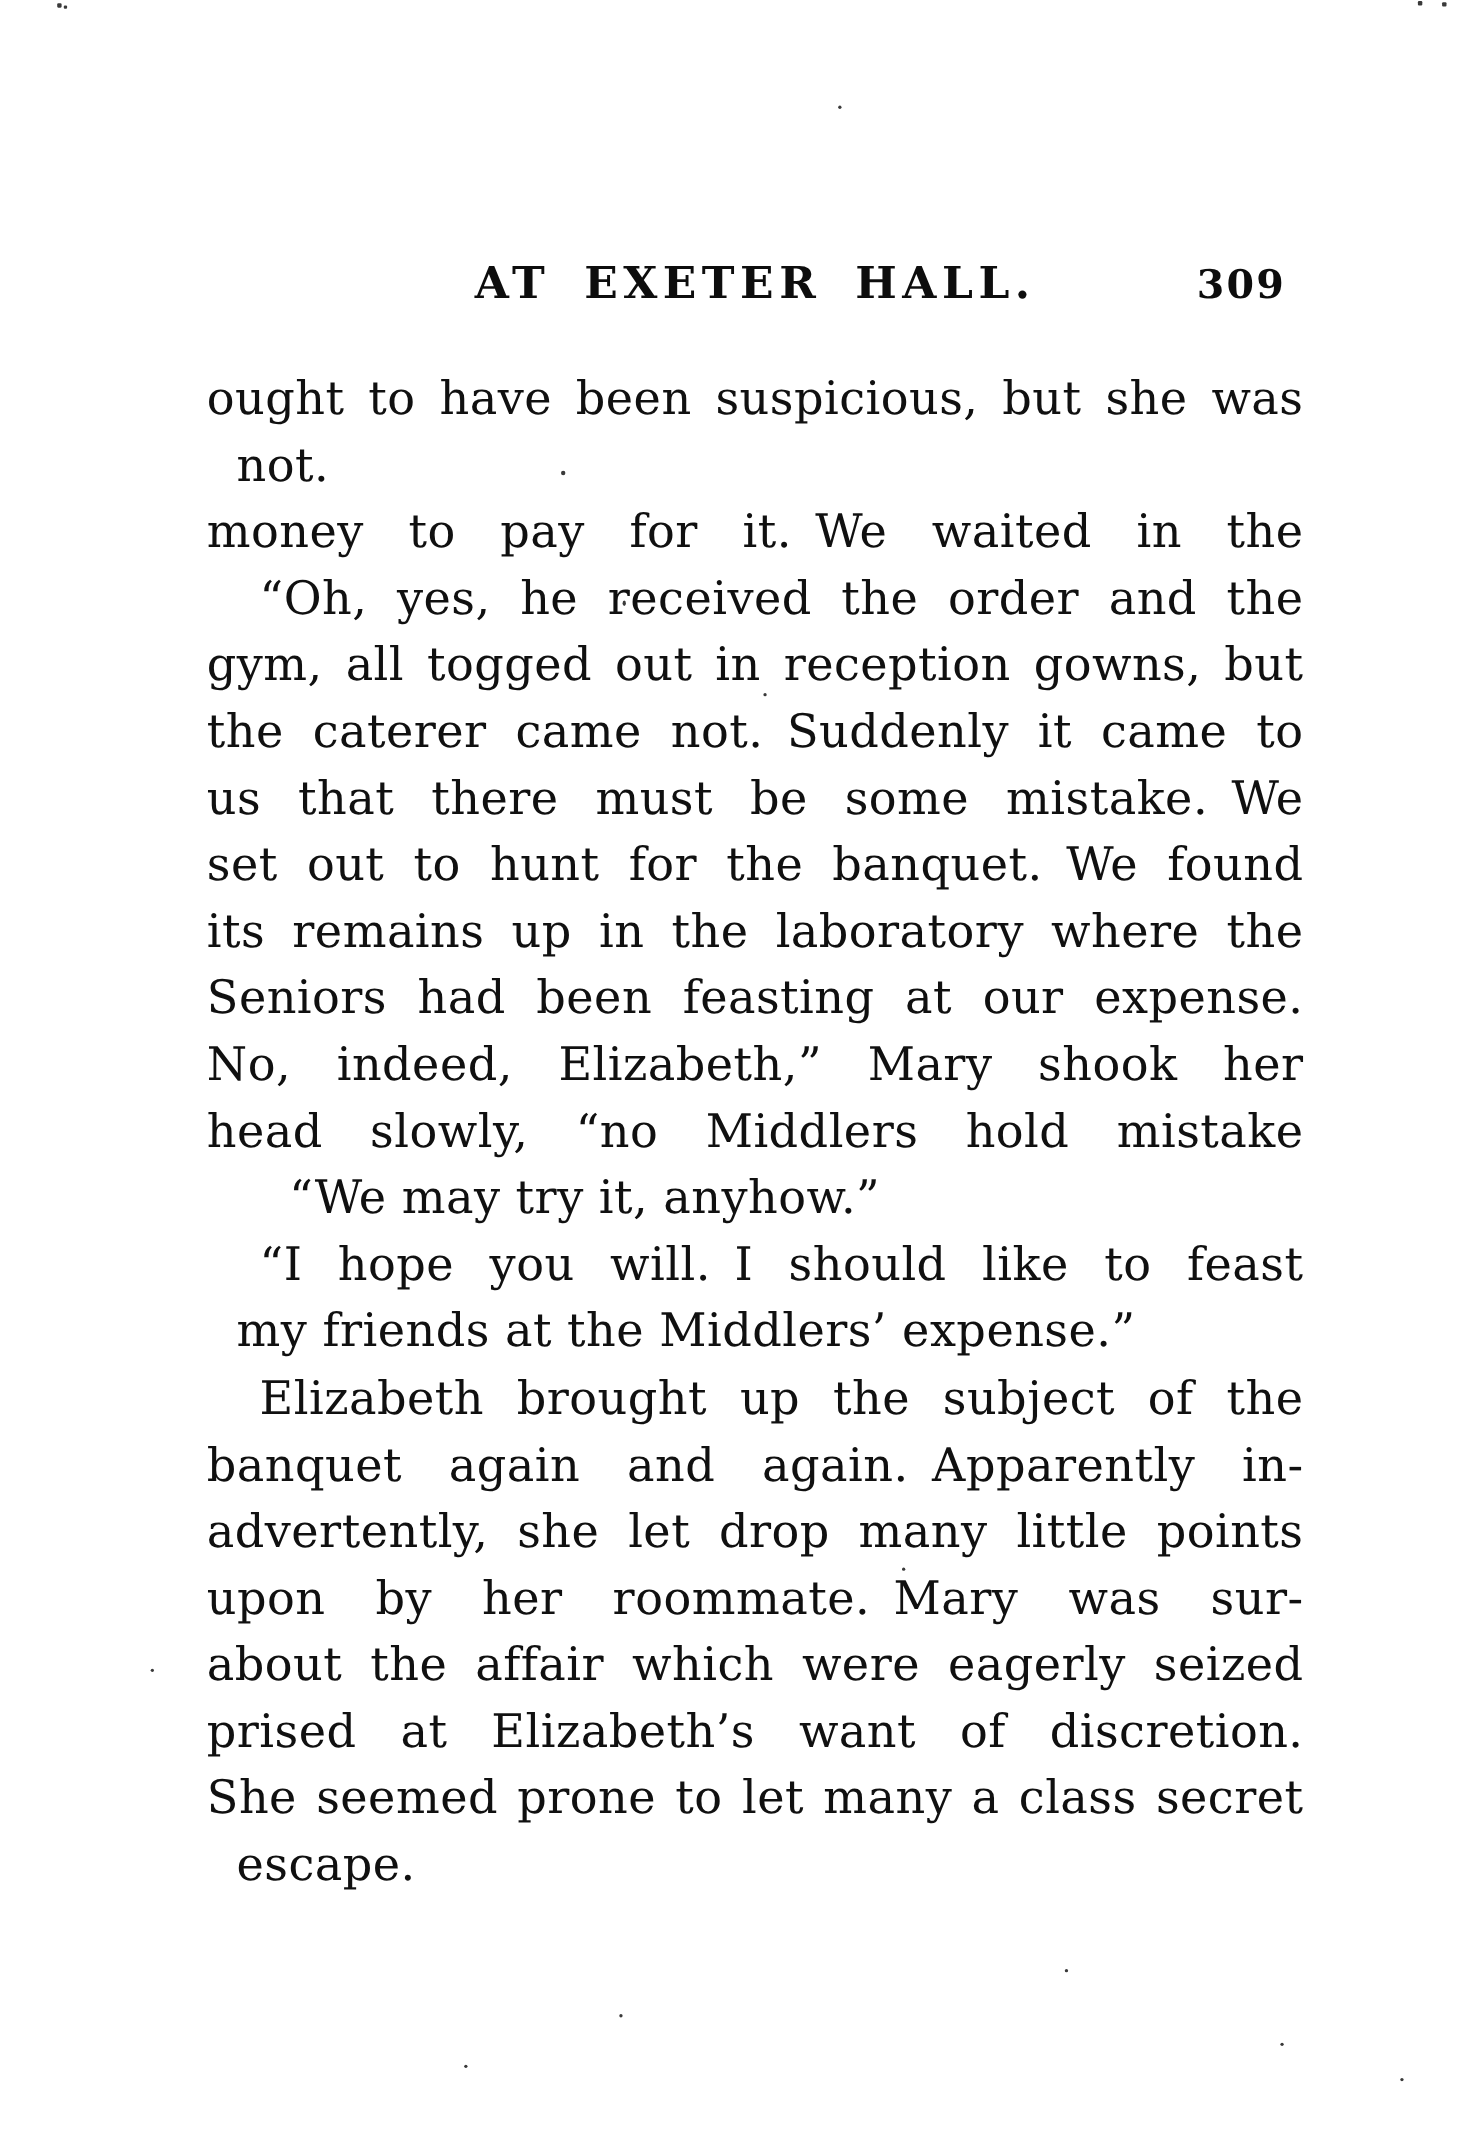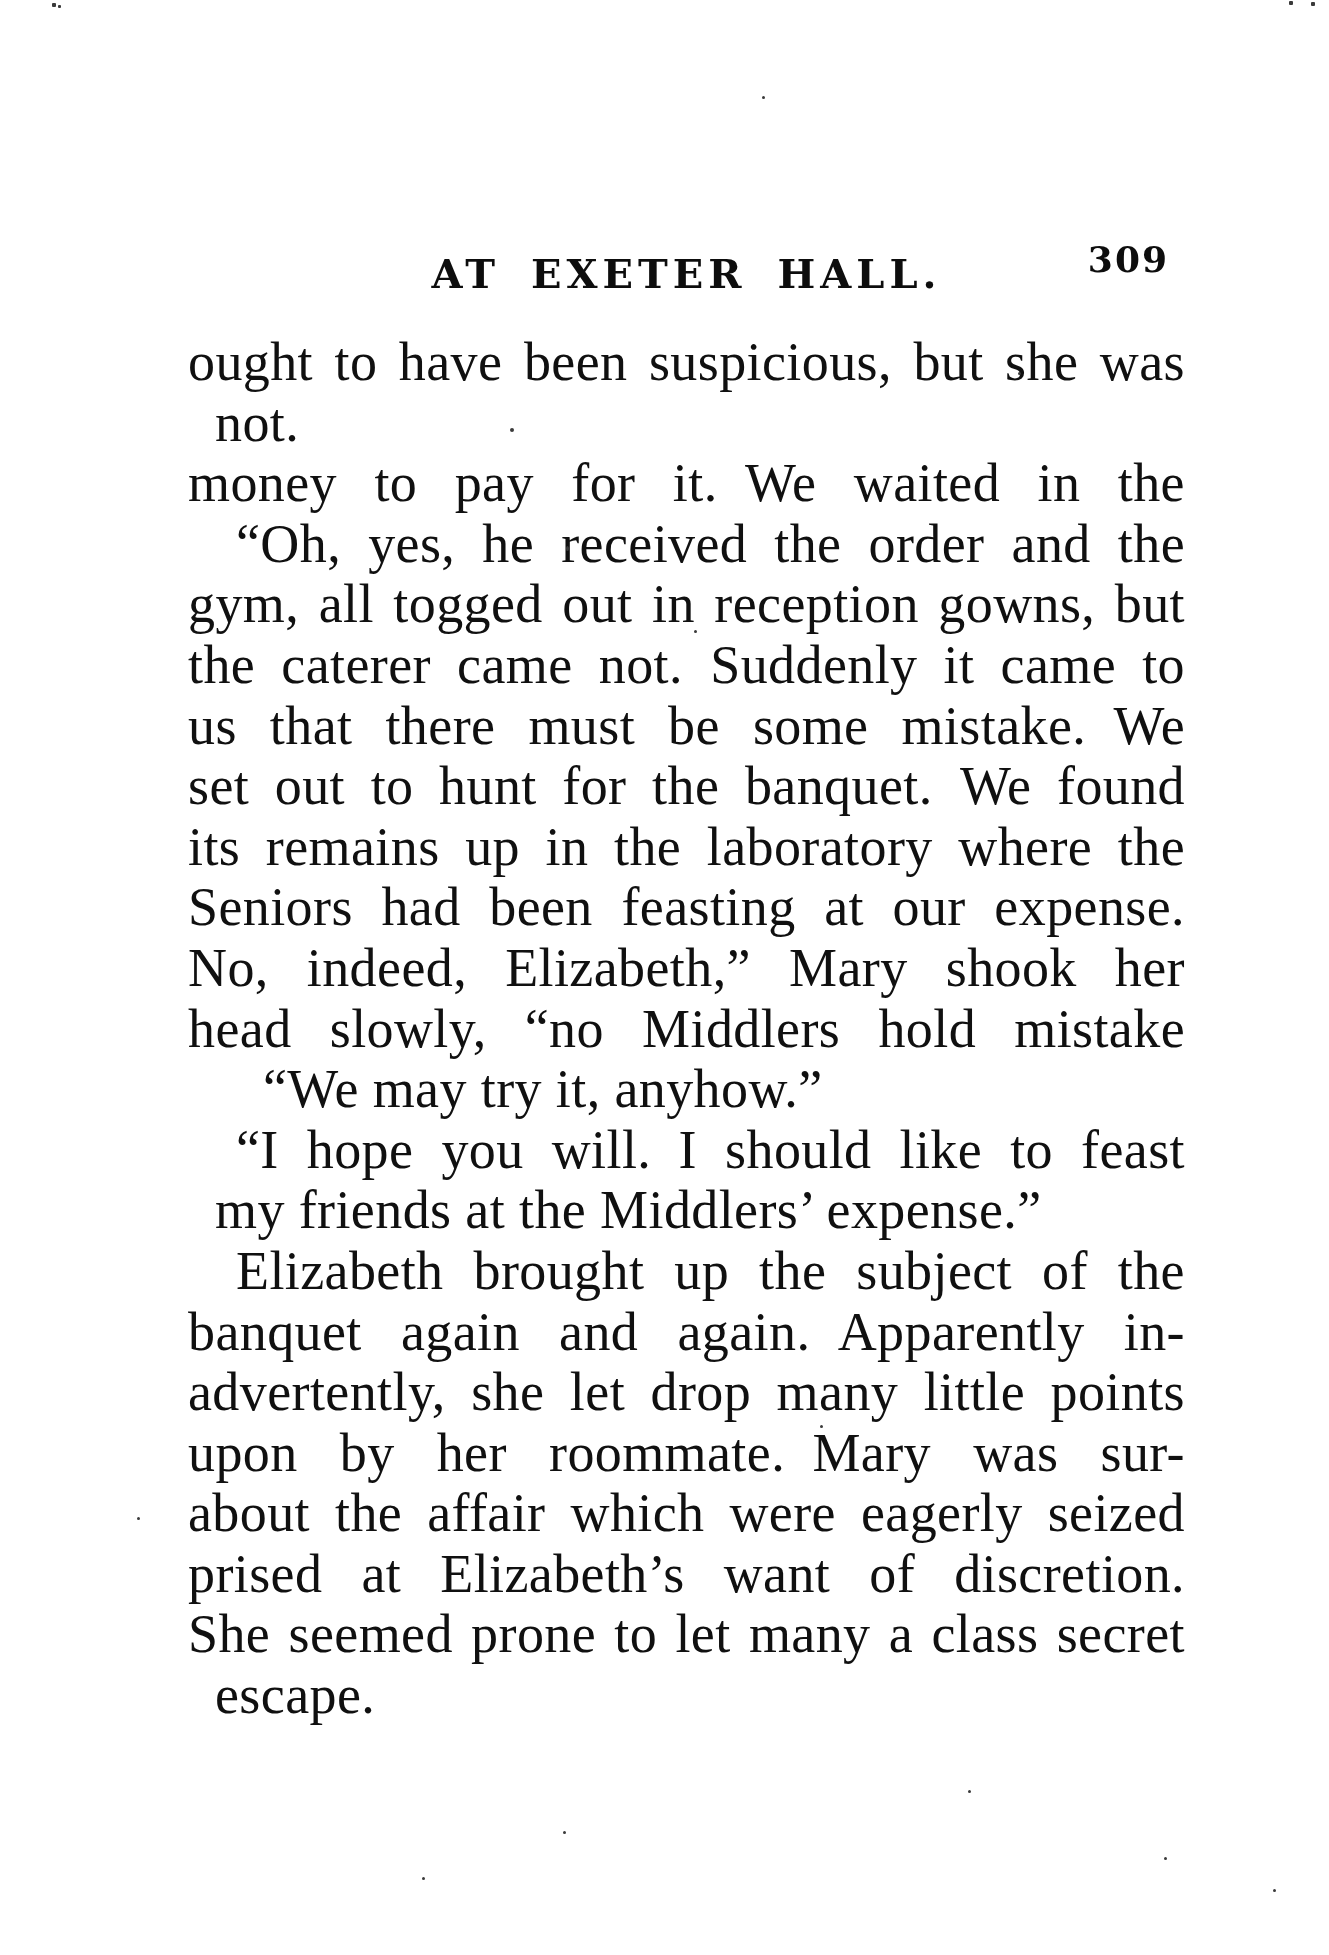--- a/index.html
+++ b/index.html
@@ -11,36 +11,35 @@
   .page{
     position:absolute;left:0;top:0;
     width:1329px;height:1955px;
     background:#ffffff;color:#0f0f0f;overflow:hidden;
   }
   
   .header{
     position:absolute;left:188px;top:236px;width:997px;height:50px;
   }
   .running-title{
-    position:absolute;left:50%;top:16px;transform:translateX(-50%);
+    position:absolute;left:50%;top:0;transform:translateX(-50%);
     font-weight:700;font-size:40px;line-height:44px;
     letter-spacing:5px;word-spacing:12px;white-space:nowrap;
     color:#0d0d0d;
   }
   .page-number{
     position:absolute;right:16px;top:3px;
     font-weight:700;font-size:36px;line-height:40px;letter-spacing:2px;
     color:#0d0d0d;
   }
   
   .body-text{
     position:absolute;left:188px;top:332px;width:997px;
-    font-size:54px;line-height:60.6px;letter-spacing:0.4px;
+    font-size:42px;line-height:60.6px;letter-spacing:0.4px;
     color:#101010;
-    font-family:Liberation Serif, serif;
   }
   .line{
     height:60.6px;overflow:hidden;
     white-space:normal;
   }
   .line.j{
     text-align:justify;text-align-last:justify;
   }
   .line.j::after{            
     content:"";display:inline-block;width:100%;height:0;

